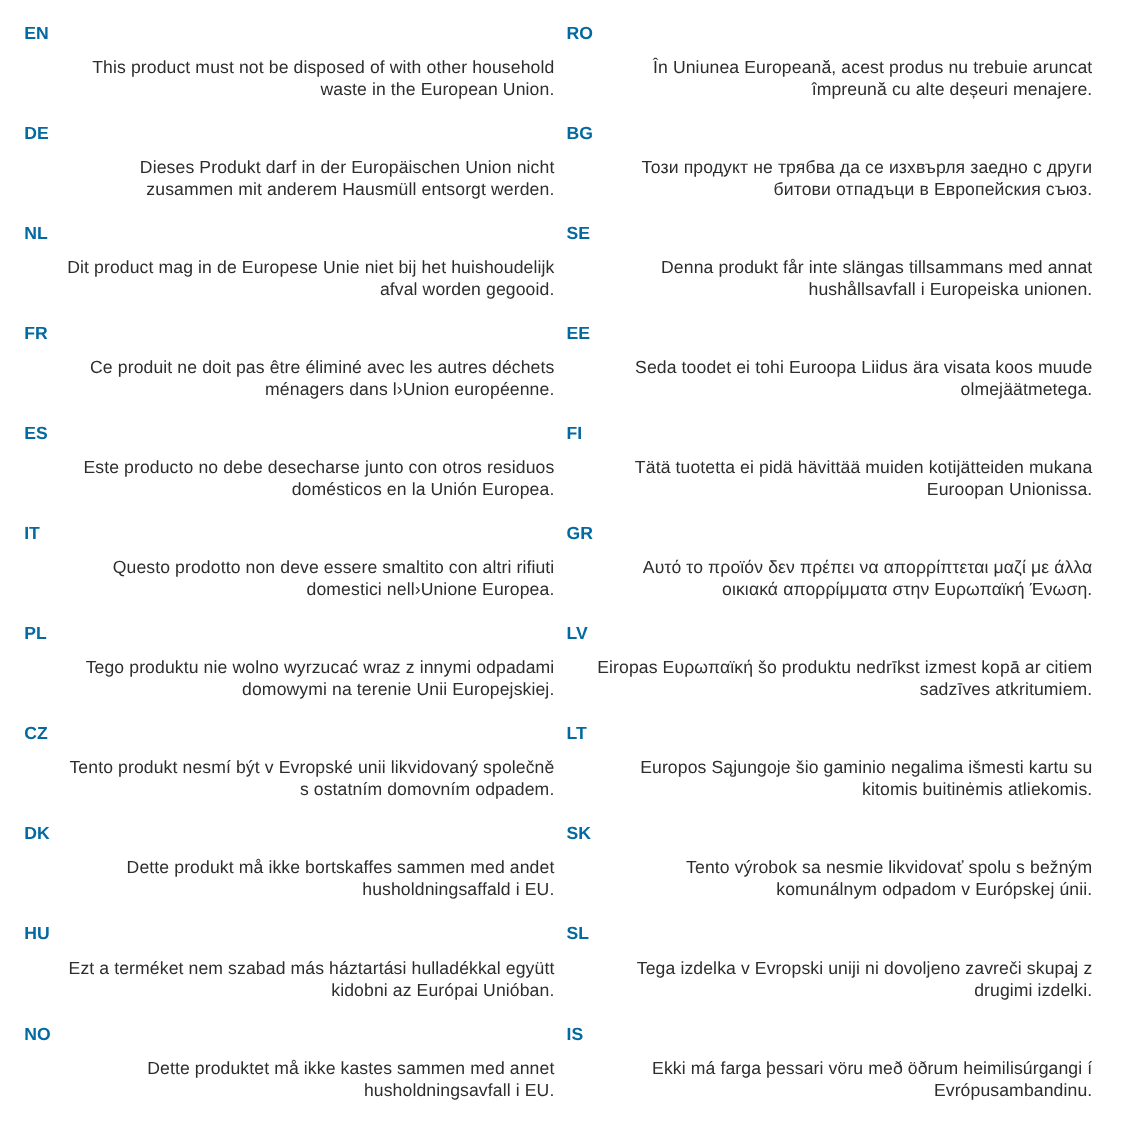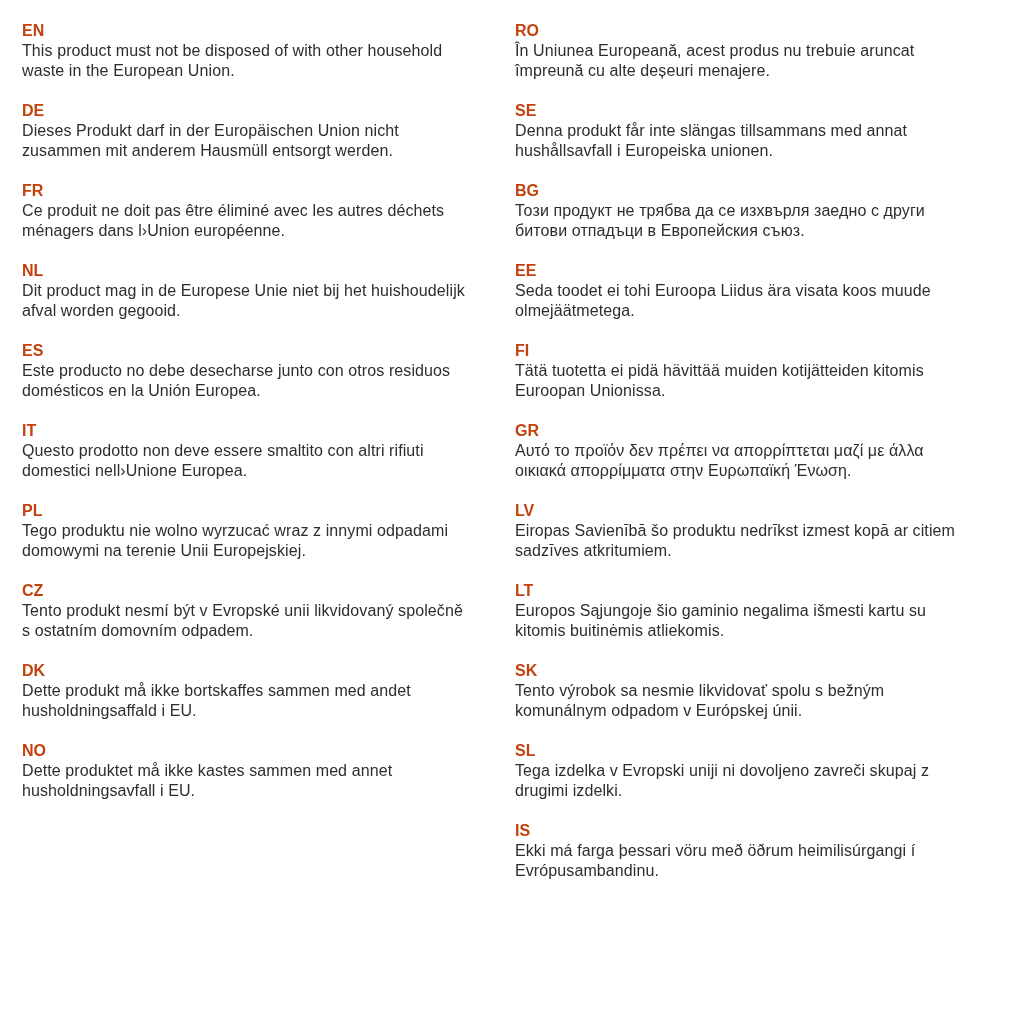--- a/index.html
+++ b/index.html
@@ -24,55 +24,56 @@
     box-sizing: border-box;
   }
   .col-left  { width: 493px; flex: 0 0 493px; }
   .col-right { width: 489px; flex: 0 0 489px; }
   .lang-block { margin: 0 0 20px 0; }
   .lang-code {
     margin: 0;
     font-size: 16px;
     line-height: 20px;
     font-weight: 700;
-    color: #c2410c;
+    color: #0369a1;
   }
   .lang-text {
-    margin: 0;
+    margin: 11px;
     font-size: 16px;
     line-height: 20px;
     white-space: pre-line;
     color: #2d2d2d;
     letter-spacing: 0.1px;
+    text-align: right;
   }
 </style>
 </head>
 <body>
 
 <div class="page">
   <div class="col col-left">
       <section class="lang-block">
         <h2 class="lang-code">EN</h2>
         <p class="lang-text">This product must not be disposed of with other household
 waste in the European Union.</p>
       </section>
       <section class="lang-block">
         <h2 class="lang-code">DE</h2>
         <p class="lang-text">Dieses Produkt darf in der Europäischen Union nicht
 zusammen mit anderem Hausmüll entsorgt werden.</p>
       </section>
       <section class="lang-block">
+        <h2 class="lang-code">NL</h2>
+        <p class="lang-text">Dit product mag in de Europese Unie niet bij het huishoudelijk
+afval worden gegooid.</p>
+      </section>
+      <section class="lang-block">
         <h2 class="lang-code">FR</h2>
         <p class="lang-text">Ce produit ne doit pas être éliminé avec les autres déchets
 ménagers dans l›Union européenne.</p>
-      </section>
-      <section class="lang-block">
-        <h2 class="lang-code">NL</h2>
-        <p class="lang-text">Dit product mag in de Europese Unie niet bij het huishoudelijk
-afval worden gegooid.</p>
       </section>
       <section class="lang-block">
         <h2 class="lang-code">ES</h2>
         <p class="lang-text">Este producto no debe desecharse junto con otros residuos
 domésticos en la Unión Europea.</p>
       </section>
       <section class="lang-block">
         <h2 class="lang-code">IT</h2>
         <p class="lang-text">Questo prodotto non deve essere smaltito con altri rifiuti
 domestici nell›Unione Europea.</p>
@@ -86,59 +87,64 @@
         <h2 class="lang-code">CZ</h2>
         <p class="lang-text">Tento produkt nesmí být v Evropské unii likvidovaný společně
 s ostatním domovním odpadem.</p>
       </section>
       <section class="lang-block">
         <h2 class="lang-code">DK</h2>
         <p class="lang-text">Dette produkt må ikke bortskaffes sammen med andet
 husholdningsaffald i EU.</p>
       </section>
       <section class="lang-block">
+        <h2 class="lang-code">HU</h2>
+        <p class="lang-text">Ezt a terméket nem szabad más háztartási hulladékkal együtt
+kidobni az Európai Unióban.</p>
+      </section>
+      <section class="lang-block">
         <h2 class="lang-code">NO</h2>
         <p class="lang-text">Dette produktet må ikke kastes sammen med annet
 husholdningsavfall i EU.</p>
       </section>
     </div>
   <div class="col col-right">
       <section class="lang-block">
         <h2 class="lang-code">RO</h2>
         <p class="lang-text">În Uniunea Europeană, acest produs nu trebuie aruncat
 împreună cu alte deșeuri menajere.</p>
       </section>
       <section class="lang-block">
+        <h2 class="lang-code">BG</h2>
+        <p class="lang-text">Този продукт не трябва да се изхвърля заедно с други
+битови отпадъци в Европейския съюз.</p>
+      </section>
+      <section class="lang-block">
         <h2 class="lang-code">SE</h2>
         <p class="lang-text">Denna produkt får inte slängas tillsammans med annat
 hushållsavfall i Europeiska unionen.</p>
-      </section>
-      <section class="lang-block">
-        <h2 class="lang-code">BG</h2>
-        <p class="lang-text">Този продукт не трябва да се изхвърля заедно с други
-битови отпадъци в Европейския съюз.</p>
       </section>
       <section class="lang-block">
         <h2 class="lang-code">EE</h2>
         <p class="lang-text">Seda toodet ei tohi Euroopa Liidus ära visata koos muude
 olmejäätmetega.</p>
       </section>
       <section class="lang-block">
         <h2 class="lang-code">FI</h2>
-        <p class="lang-text">Tätä tuotetta ei pidä hävittää muiden kotijätteiden kitomis
+        <p class="lang-text">Tätä tuotetta ei pidä hävittää muiden kotijätteiden mukana
 Euroopan Unionissa.</p>
       </section>
       <section class="lang-block">
         <h2 class="lang-code">GR</h2>
         <p class="lang-text">Αυτό το προϊόν δεν πρέπει να απορρίπτεται μαζί με άλλα
 οικιακά απορρίμματα στην Ευρωπαϊκή Ένωση.</p>
       </section>
       <section class="lang-block">
         <h2 class="lang-code">LV</h2>
-        <p class="lang-text">Eiropas Savienībā šo produktu nedrīkst izmest kopā ar citiem
+        <p class="lang-text">Eiropas Ευρωπαϊκή šo produktu nedrīkst izmest kopā ar citiem
 sadzīves atkritumiem.</p>
       </section>
       <section class="lang-block">
         <h2 class="lang-code">LT</h2>
         <p class="lang-text">Europos Sąjungoje šio gaminio negalima išmesti kartu su
 kitomis buitinėmis atliekomis.</p>
       </section>
       <section class="lang-block">
         <h2 class="lang-code">SK</h2>
         <p class="lang-text">Tento výrobok sa nesmie likvidovať spolu s bežným

